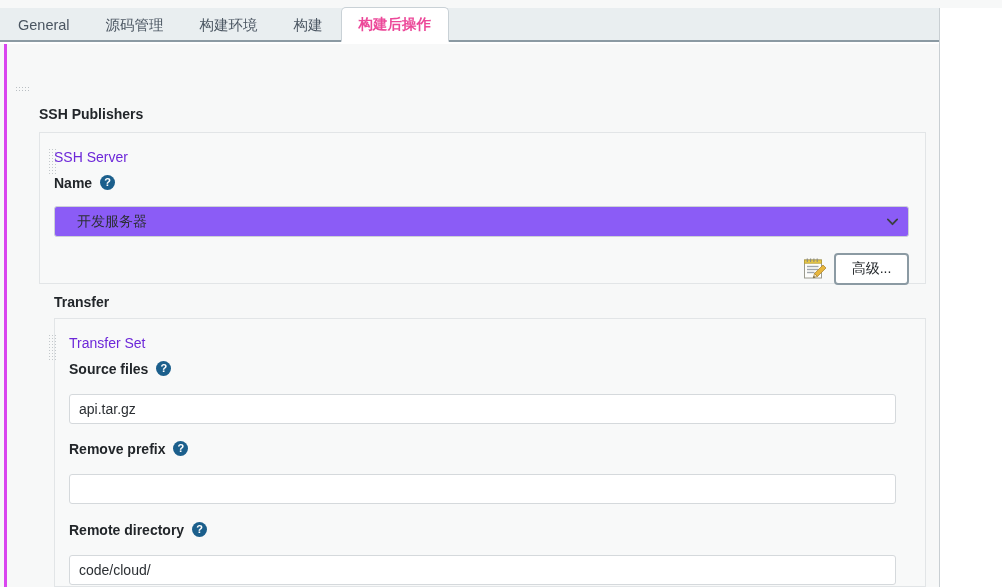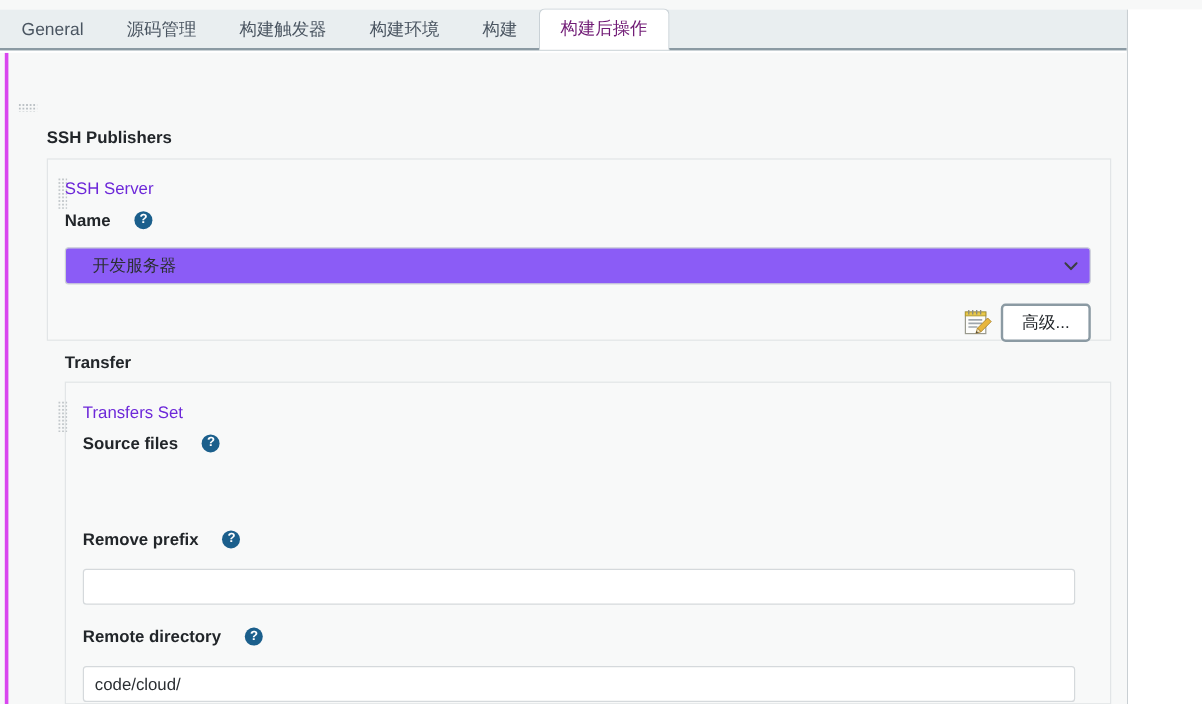--- a/index.html
+++ b/index.html
@@ -35,22 +35,22 @@
     white-space: nowrap;
     cursor: pointer;
     background: transparent;
     border: 1px solid transparent;
     border-bottom: none;
     position: relative;
     top: 2px;
   }
   .tab.active {
     background: #ffffff;
-    color: #701a75;
-    font-weight: normal;
+    color: #ec4899;
+    font-weight: bold;
     border: 1px solid #c9d1d6;
     border-bottom: 1px solid #ffffff;
     border-top-left-radius: 5px;
     border-top-right-radius: 5px;
     z-index: 3;
   }
   .tabbar-right-fill {
     position: absolute; left: 939px; top: 8px; width: 63px; height: 34px;
     background: #ffffff;
   }
@@ -107,21 +107,21 @@
 
   .panel-label {
     position: absolute;
     font-size: 14px; color: #6d28d9;
   }
   #ssh-server-label { left: 47px; top: 105px; }
 
   .field-label {
     position: absolute;
     font-size: 14px; font-weight: bold; color: #22262a;
-    display: flex; align-items: flex-end; gap: 20px;
+    display: flex; align-items: flex-start; gap: 8px;
     white-space: nowrap;
   }
   #name-label { left: 47px; top: 131px; }
 
   .help-icon {
     display: inline-block;
     width: 15px; height: 15px; border-radius: 50%;
     background: #1b5f8c;
     color: #ffffff;
     font-size: 11px; font-weight: bold;
@@ -202,21 +202,20 @@
 </head>
 <body>
 
 <div id="root">
 
   <div class="top-strip"></div>
 
   <div class="tabbar">
     <div class="tab">General</div>
     <div class="tab">源码管理</div>
-    <div class="tab">构建触发器</div>
     <div class="tab">构建环境</div>
     <div class="tab">构建</div>
     <div class="tab active">构建后操作</div>
   </div>
   <div class="tabbar-right-fill"></div>
   <div class="tabbar-divider"></div>
 
   <div class="page">
     <div class="section-outer">
 
@@ -260,25 +259,28 @@
 
       <div id="advanced-button">
         <span>高级...</span>
       </div>
 
       <div class="section-title" id="transfers-title">Transfer</div>
 
       <div class="panel" id="transfer-set-panel"></div>
       <div class="grip-v" id="transfer-set-grip"></div>
 
-      <div class="panel-label" id="transfer-set-label">Transfers Set</div>
+      <div class="panel-label" id="transfer-set-label">Transfer Set</div>
 
       <div class="field-label" id="source-files-label">
         <span>Source files</span>
         <span class="help-icon">?</span>
+      </div>
+      <div class="text-input" id="source-files-input">
+        <span>api.tar.gz</span>
       </div>
 
       <div class="field-label" id="remove-prefix-label">
         <span>Remove prefix</span>
         <span class="help-icon">?</span>
       </div>
       <div class="text-input" id="remove-prefix-input">
         <span></span>
       </div>
 

